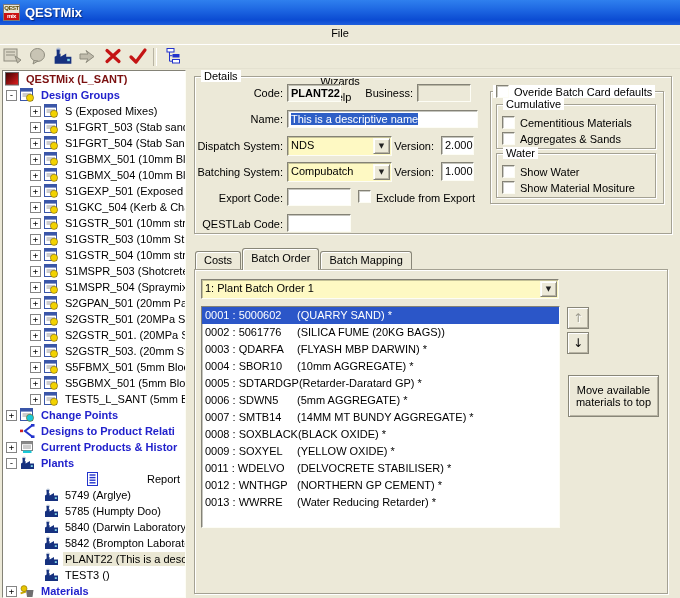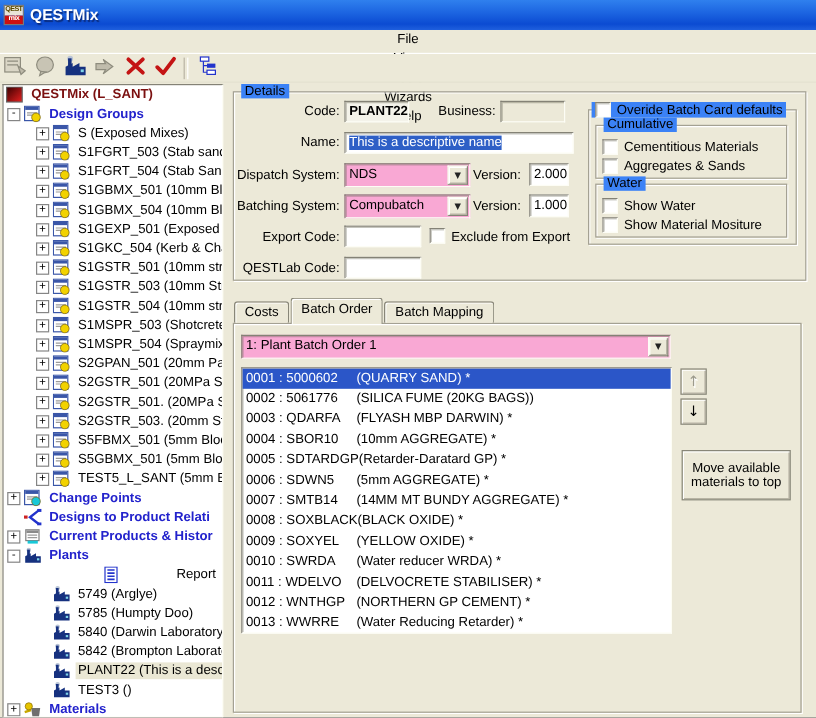--- a/index.html
+++ b/index.html
@@ -39,31 +39,31 @@
   .exp-sp{width:14px;flex:none;}
   .ticon{width:15px;height:14px;margin-right:4px;flex:none;display:inline-flex;}
   .tlabel{padding:1px 2px;}
   .trow.root .tlabel{color:#7B1010;font-weight:bold;}
   .trow.section .tlabel{color:#2222CC;font-weight:bold;}
   .trow.sel .tlabel{background:#EAE7D4;}
 
   
   .gb{position:absolute;border:1px solid #A4A193;box-shadow:1px 1px 0 #FFFFFF, inset 1px 1px 0 #FFFFFF;
       box-sizing:border-box;}
-  .gb-legend{position:absolute;top:-7px;left:6px;background:#3b82f6;padding:0 3px;line-height:12px;}
+  .gb-legend{position:absolute;top:-7px;left:6px;background:#ffffff;padding:0 3px;line-height:12px;}
 
   
   .lbl{position:absolute;text-align:right;line-height:13px;}
   .sunken{border:1px solid;border-color:#848276 #FDFDF5 #FDFDF5 #848276;
     box-shadow:inset 1px 1px 0 rgba(90,88,70,.35);background:#fff;box-sizing:border-box;}
   .field{position:absolute;padding:2px 3px 0 3px;overflow:hidden;white-space:nowrap;}
   .field.disabled{background:#ECE9D8;}
   .field.codebox{background:#F4F3EA;font-weight:bold;}
   .sel-text{background:#2E5FC6;color:#fff;}
-  .combo{position:absolute;background:#f9a8d4;}
+  .combo{position:absolute;background:#fef9c3;}
   .combo .txt{position:absolute;left:3px;top:2px;right:19px;overflow:hidden;white-space:nowrap;}
   .combo .btn{position:absolute;right:1px;top:1px;bottom:1px;width:17px;background:#ECE9D8;
     border:1px solid;border-color:#FDFDF5 #848276 #848276 #FDFDF5;
     display:flex;align-items:center;justify-content:center;
     font-size:7px;color:#222;font-family:"DejaVu Sans",sans-serif;}
   .cb{width:11px;height:11px;flex:none;display:inline-block;border:1px solid;box-sizing:content-box;
     border-color:#848276 #FDFDF5 #FDFDF5 #848276;background:#fff;
     box-shadow:inset 1px 1px 0 rgba(90,88,70,.3);vertical-align:middle;}
   .cbrow{display:flex;align-items:center;height:15px;text-align:center;}
   .cbrow .cb{margin-right:5px;}
@@ -672,21 +672,20 @@
   <div class="batch-list sunken">
       <div class="lrow sel"><span class="c1">0001 : 5000602</span><span>(QUARRY SAND) *</span></div>
       <div class="lrow"><span class="c1">0002 : 5061776</span><span>(SILICA FUME (20KG BAGS))</span></div>
       <div class="lrow"><span class="c1">0003 : QDARFA</span><span>(FLYASH MBP DARWIN) *</span></div>
       <div class="lrow"><span class="c1">0004 : SBOR10</span><span>(10mm AGGREGATE) *</span></div>
       <div class="lrow"><span class="c1">0005 : SDTARDGP</span><span>(Retarder-Daratard GP) *</span></div>
       <div class="lrow"><span class="c1">0006 : SDWN5</span><span>(5mm AGGREGATE) *</span></div>
       <div class="lrow"><span class="c1">0007 : SMTB14</span><span>(14MM MT BUNDY AGGREGATE) *</span></div>
       <div class="lrow"><span class="c1">0008 : SOXBLACK</span><span>(BLACK OXIDE) *</span></div>
       <div class="lrow"><span class="c1">0009 : SOXYEL</span><span>(YELLOW OXIDE) *</span></div>
-      <div class="lrow"><span class="c1">0010 : SWRDA</span><span>(Water reducer WRDA) *</span></div>
       <div class="lrow"><span class="c1">0011 : WDELVO</span><span>(DELVOCRETE STABILISER) *</span></div>
       <div class="lrow"><span class="c1">0012 : WNTHGP</span><span>(NORTHERN GP CEMENT) *</span></div>
       <div class="lrow"><span class="c1">0013 : WWRRE</span><span>(Water Reducing Retarder) *</span></div>
     </div>
 
   <div class="btn disabled" style="left:567px;top:307px;width:22px;height:22px;">
     <span class="arrow-glyph">↑</span>
   </div>
   <div class="btn" style="left:567px;top:332px;width:22px;height:22px;">
     <span class="arrow-glyph">↓</span>

